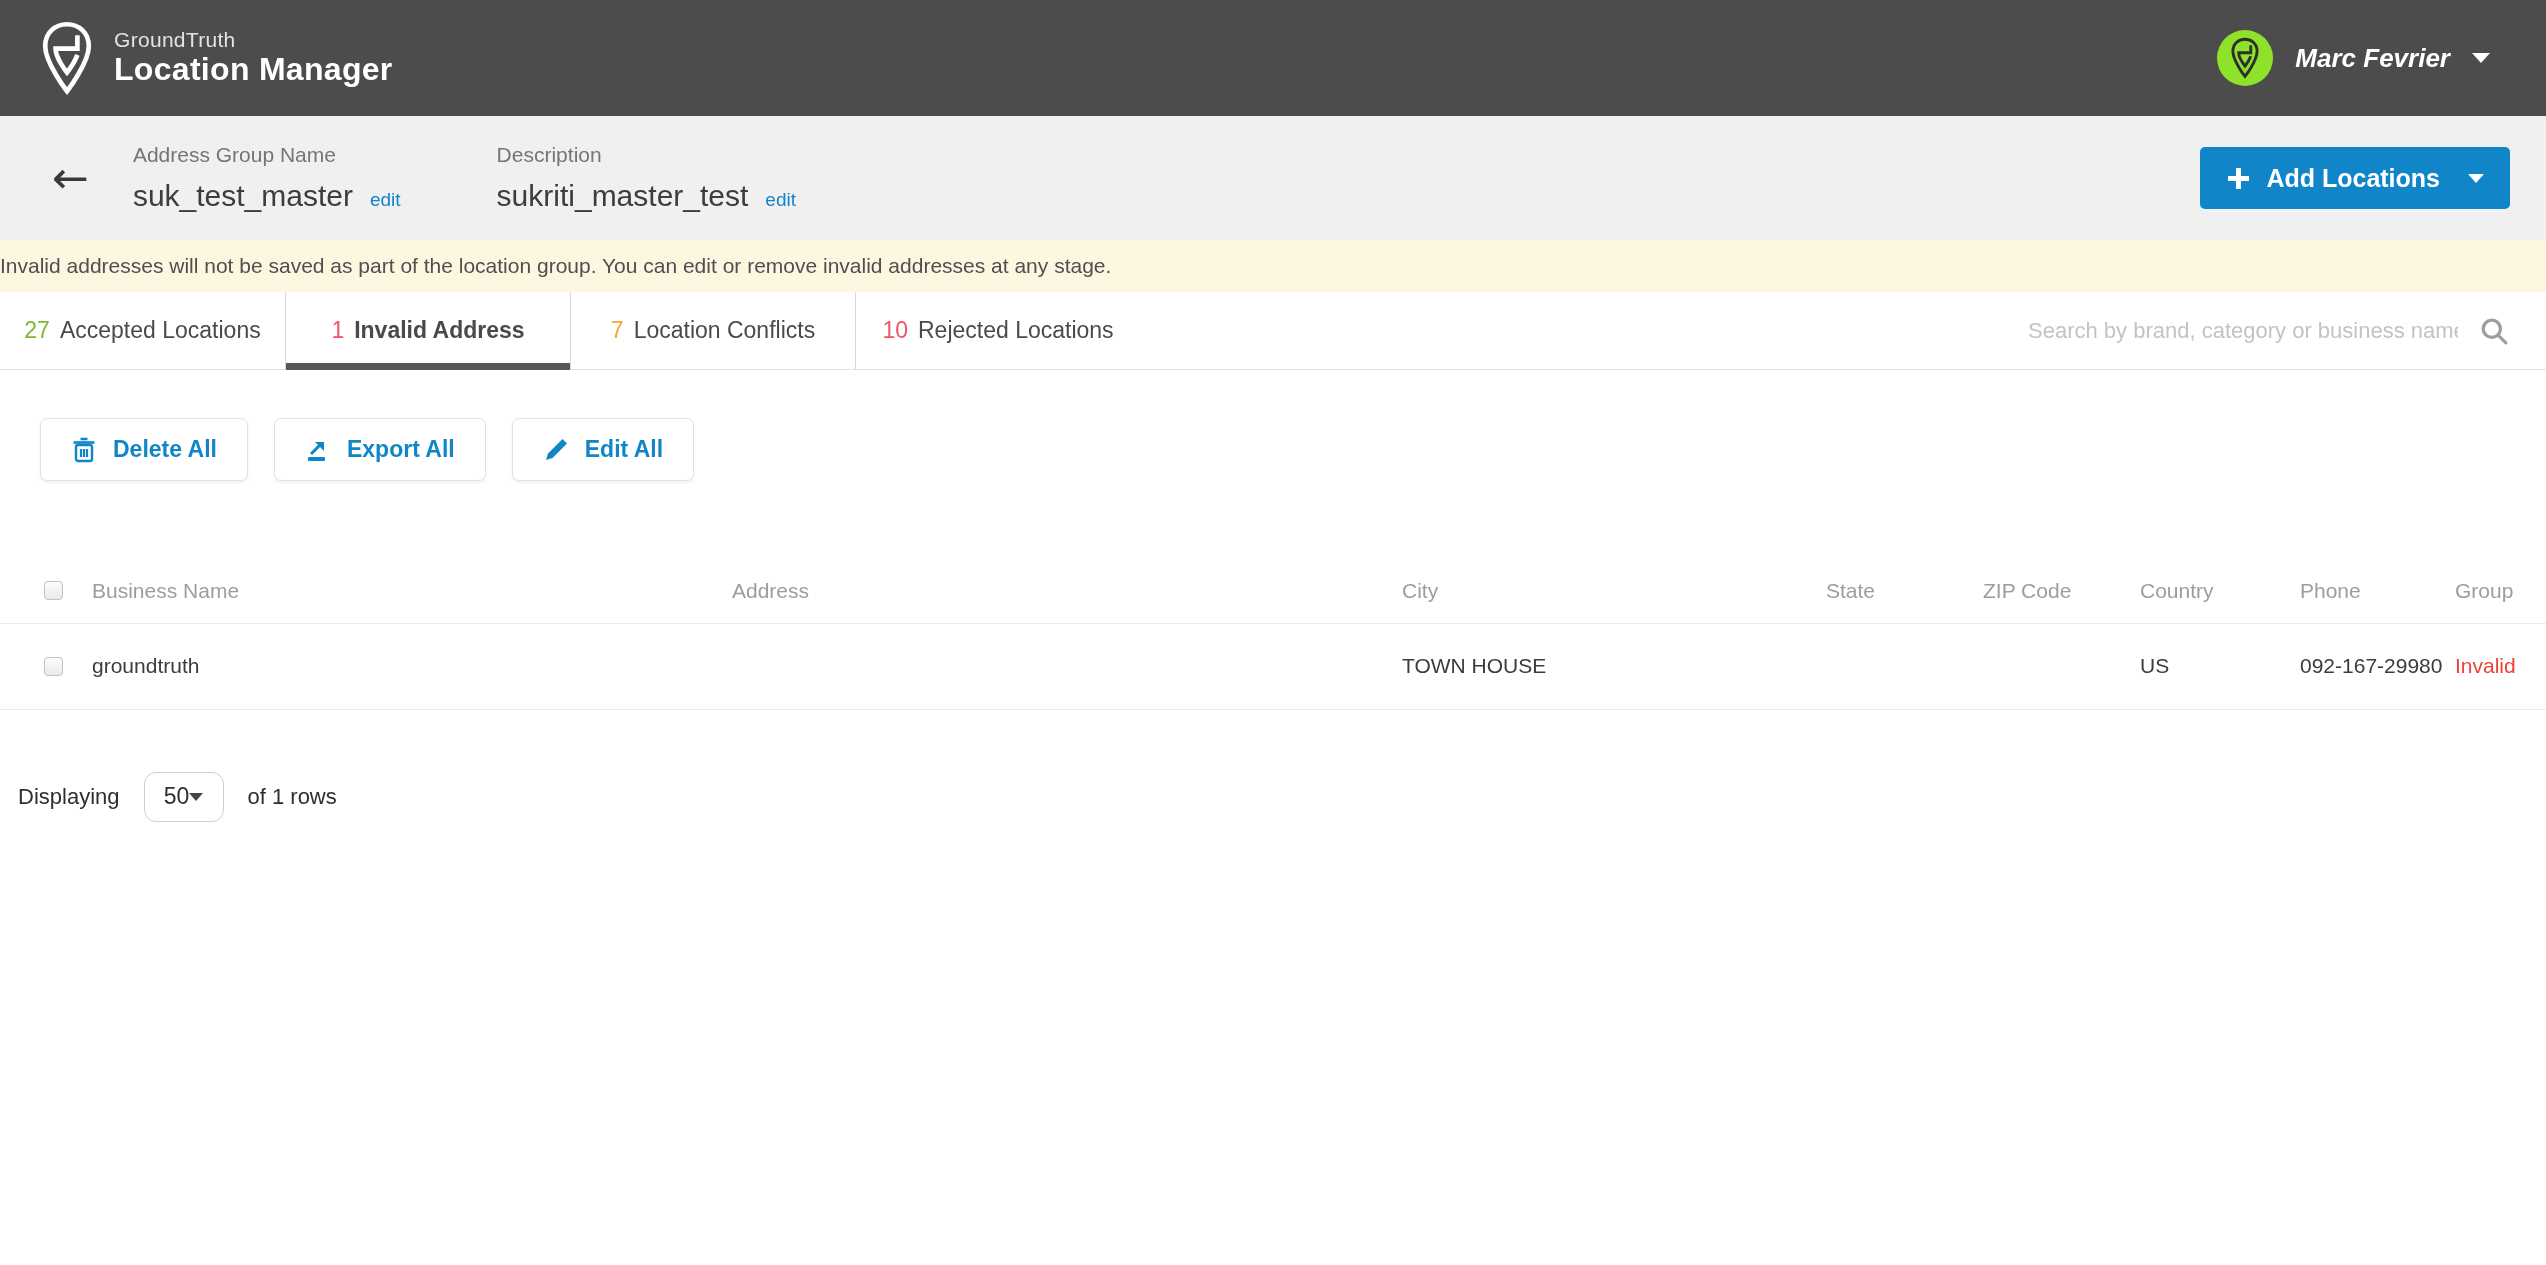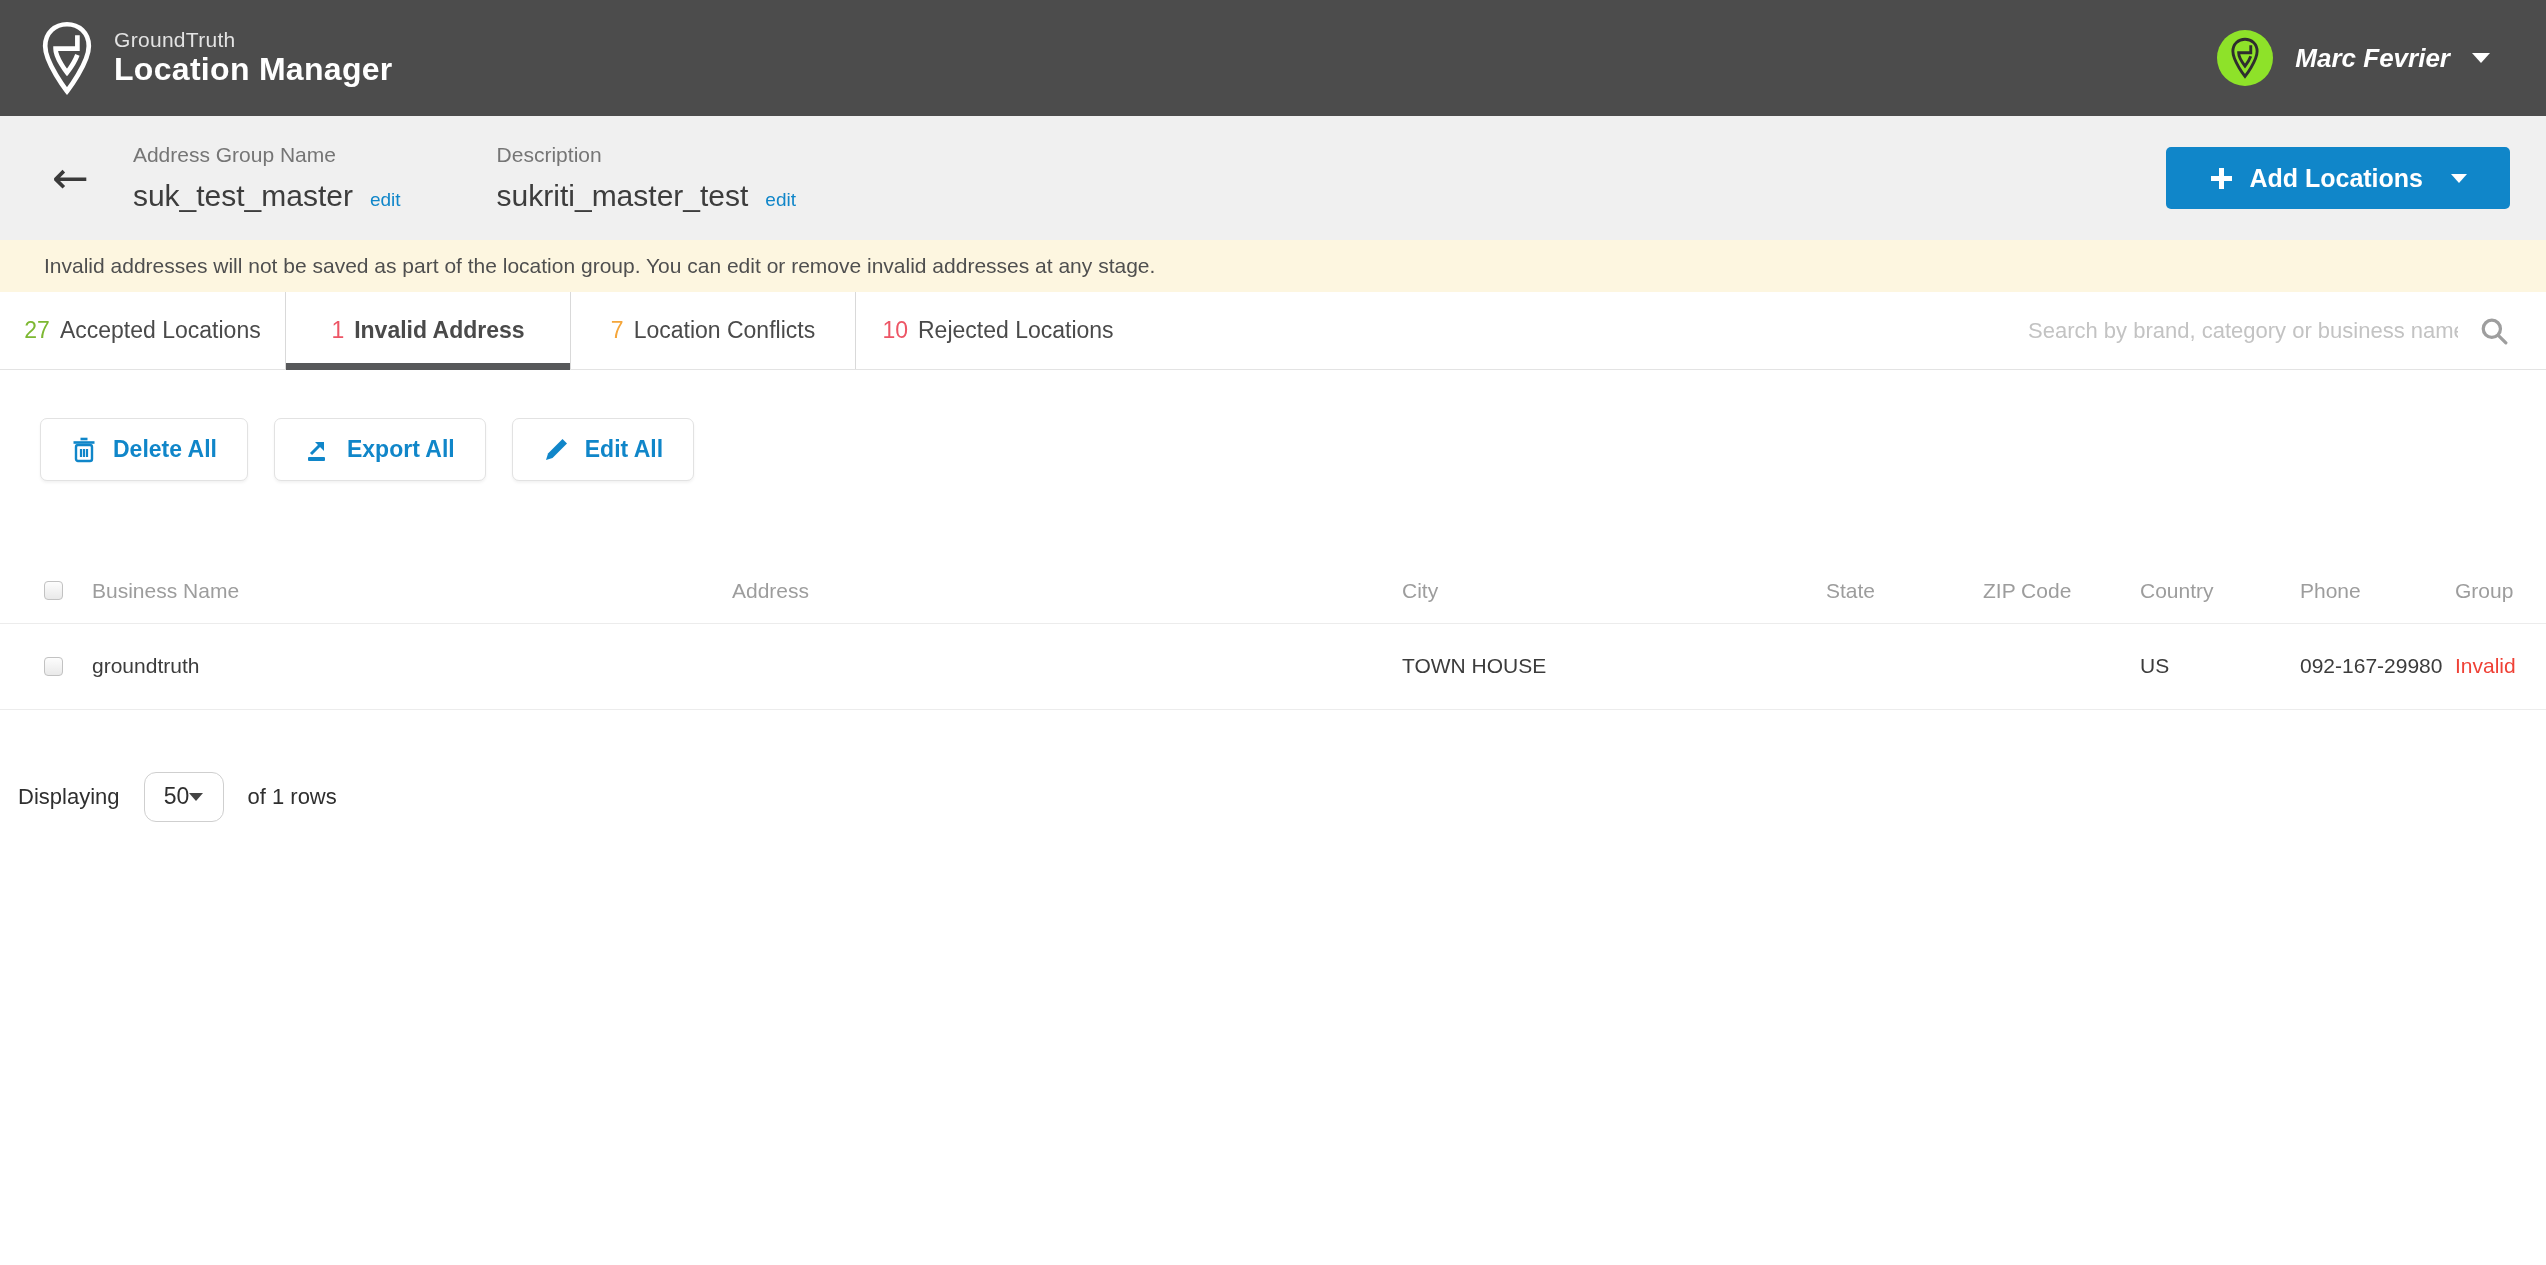--- a/index.html
+++ b/index.html
@@ -34,31 +34,31 @@
     padding:0 36px 0 52px;
   }
   .back-arrow { font-size:44px; color:#3a3a3a; margin-right:44px; line-height:1; cursor:pointer; font-family:"DejaVu Sans", sans-serif; }
   .field-block { margin-right:96px; }
   .field-label { font-size:21px; color:#757575; margin-bottom:9px; }
   .field-value-row { display:flex; align-items:baseline; gap:17px; }
   .field-value { font-size:30px; color:#3d3d3d; }
   .edit-link { font-size:19px; color:#1086c9; cursor:pointer;margin-top:13px; }
   .add-btn {
     margin-left:auto; background:#1086c9; border:none; border-radius:5px;
-    height:62px; padding:0 43px; display:flex; align-items:center; gap:16px;
+    height:62px; padding:0 26px; display:flex; align-items:center; gap:16px;
     color:#ffffff; font-size:25px; font-weight:600; cursor:pointer;
     font-family:"Liberation Sans", sans-serif;
   }
   .add-btn .caret { border-top-color:#ffffff; margin-left:12px; border-left-width:8px; border-right-width:8px; border-top-width:9px; }
 
   
   .notice {
     height:52px; background:#fdf6e0;
     display:flex; align-items:center;
-    padding-left:44px; font-size:21px; color:#4f4f4f;
+    font-size:21px; color:#4f4f4f;
   }
 
   
   .tabbar { height:78px; display:flex; align-items:stretch; background:#ffffff; border-bottom:1px solid #e3e3e3; }
   .tab {
     width:285px; display:flex; align-items:center; justify-content:center; gap:10px;
     font-size:23px; color:#4a4a4a; position:relative; cursor:pointer;
   }
   .tab + .tab { border-left:1px solid #d9d9d9; }
   .tab:last-of-type { border-right:1px solid #d9d9d9; }

